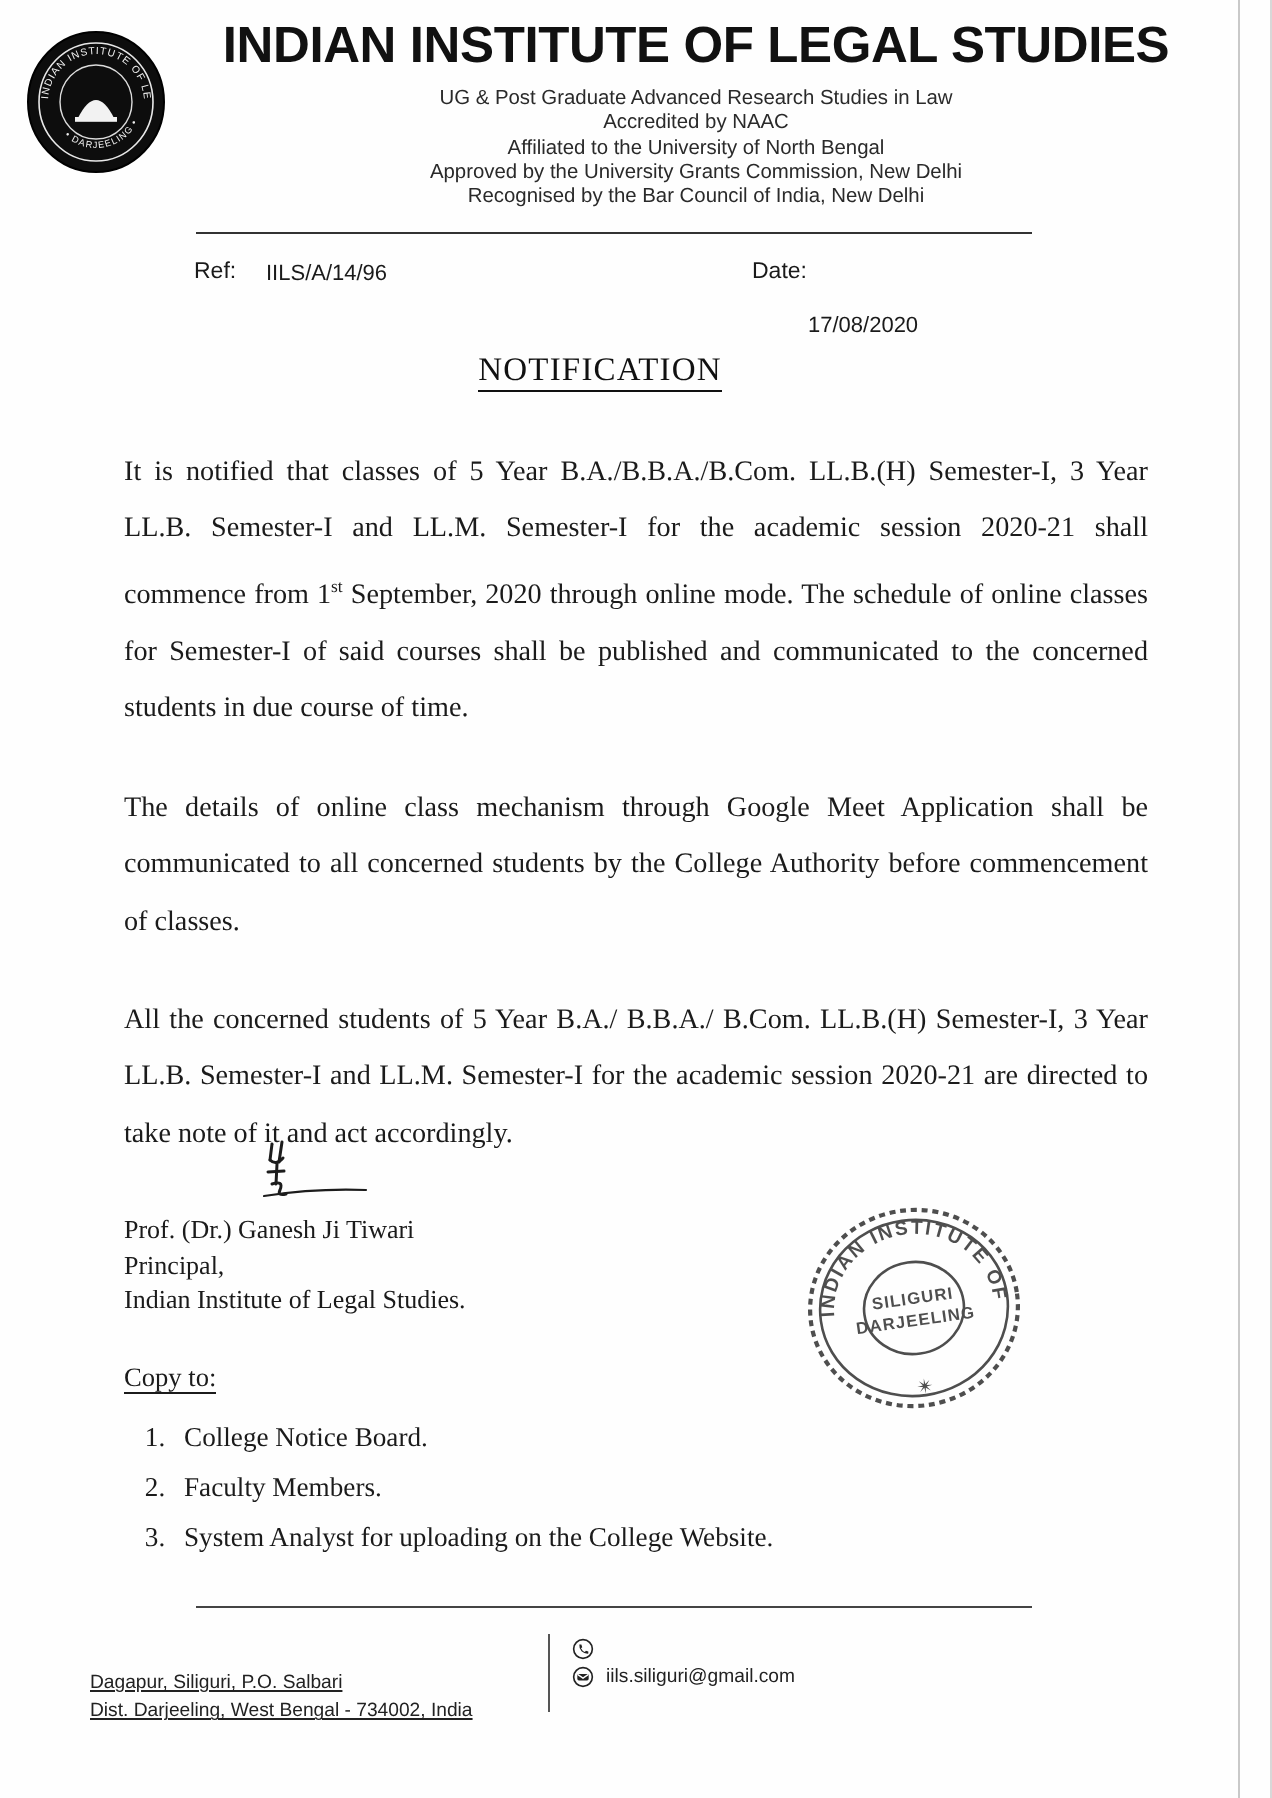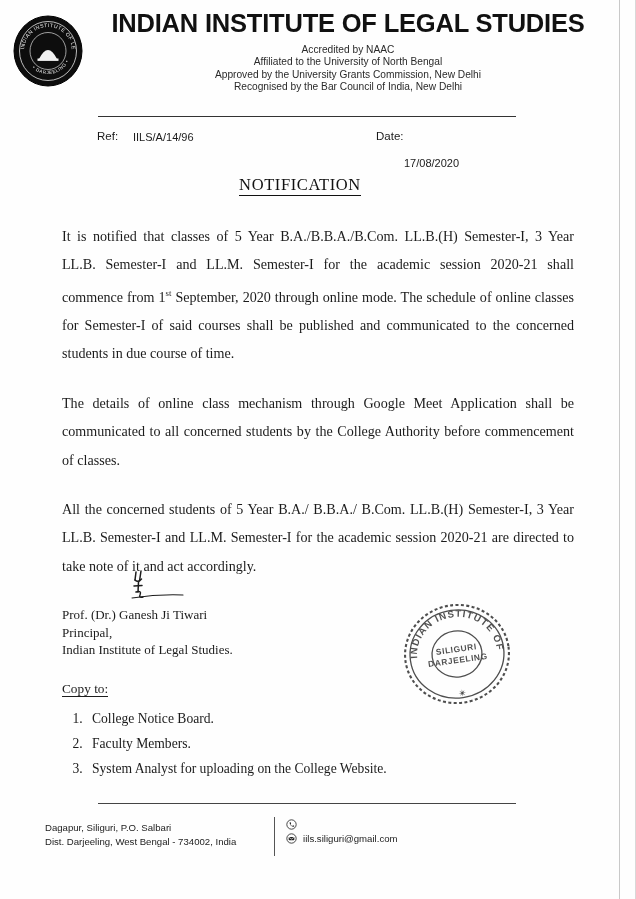--- a/index.html
+++ b/index.html
@@ -213,23 +213,24 @@
     left: 0;
     top: 817px;
     width: 636px;
     font-family: "Liberation Sans", "DejaVu Sans", sans-serif;
     font-size: 9.6px;
     color: #222;
   }
   .foot-addr {
     position: absolute;
     left: 45px;
-    top: 4px;
+    top: 18px;
     line-height: 14.4px;
     white-space: nowrap;
+    text-decoration: underline;
   }
   .foot-divider {
     position: absolute;
     left: 274px;
     top: 0px;
     width: 0;
     height: 39px;
     border-left: 1px solid #555;
   }
   .foot-contacts {
@@ -279,20 +280,21 @@
         <path id="lgArcBot" d="M 36 37 m -23 0 a 23 23 0 0 0 46 0" fill="none"></path>
         <text fill="#f0f0f0" font-family="Liberation Sans, sans-serif" font-size="4.6" letter-spacing="0.6">
           <textPath href="#lgArcBot" startOffset="26%">• DARJEELING •</textPath>
         </text>
       </svg>
     </div>
 
     <div class="header-text">
       <div class="inst-name">INDIAN INSTITUTE OF LEGAL STUDIES</div>
       <div class="sub-lines">
+        <div>UG &amp; Post Graduate Advanced Research Studies in Law</div>
         <div>Accredited by NAAC</div>
         <div>Affiliated to the University of North Bengal</div>
         <div>Approved by the University Grants Commission, New Delhi</div>
         <div>Recognised by the Bar Council of India, New Delhi</div>
       </div>
     </div>
   </div>
 
   <div class="rule-top"></div>
 

